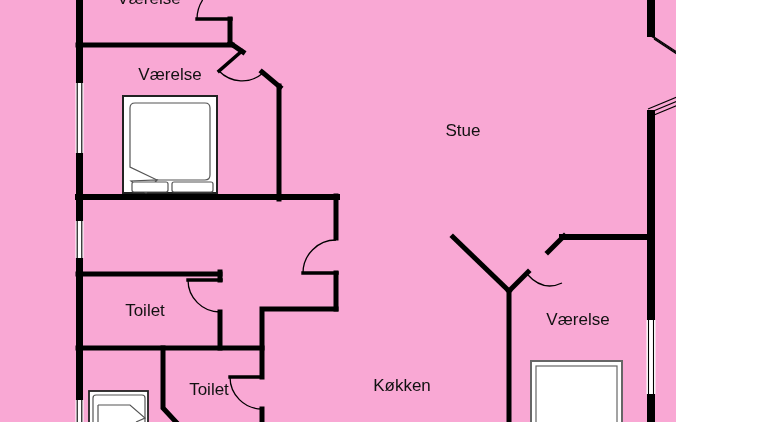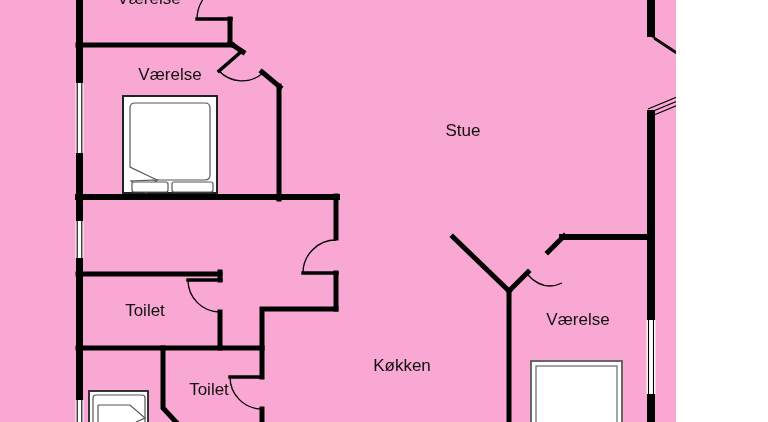--- a/index.html
+++ b/index.html
@@ -139,18 +139,18 @@
 
   <div class="room-label" style="left:149px;top:-2px">Værelse</div>
 
   <div class="room-label" style="left:170px;top:74px">Værelse</div>
 
   <div class="room-label" style="left:463px;top:130px">Stue</div>
 
 
   <div class="room-label" style="left:145px;top:310px">Toilet</div>
 
-  <div class="room-label" style="left:402px;top:365px">Køkken</div>
+  <div class="room-label" style="left:402px;top:385px">Køkken</div>
 
   <div class="room-label" style="left:209px;top:389px">Toilet</div>
 
   <div class="room-label" style="left:578px;top:319px">Værelse</div>
 </div>
 
 </body></html>

